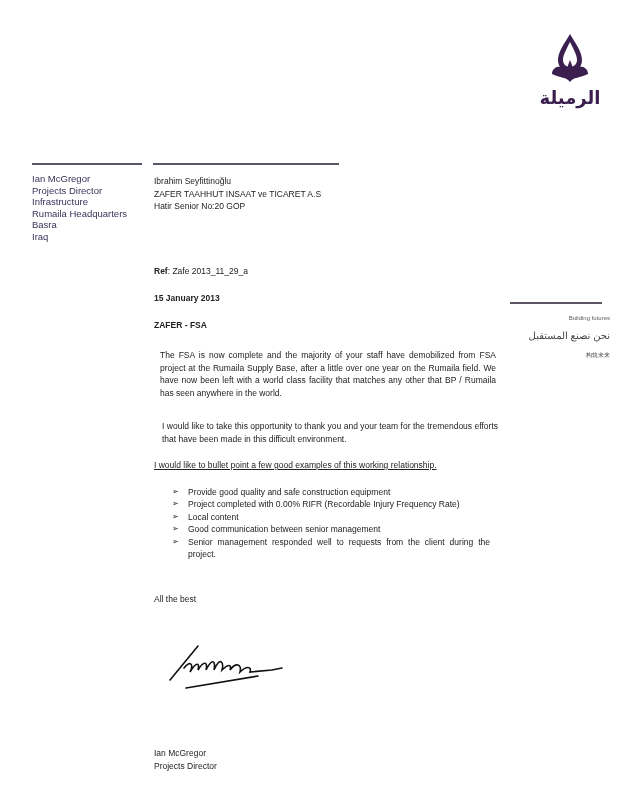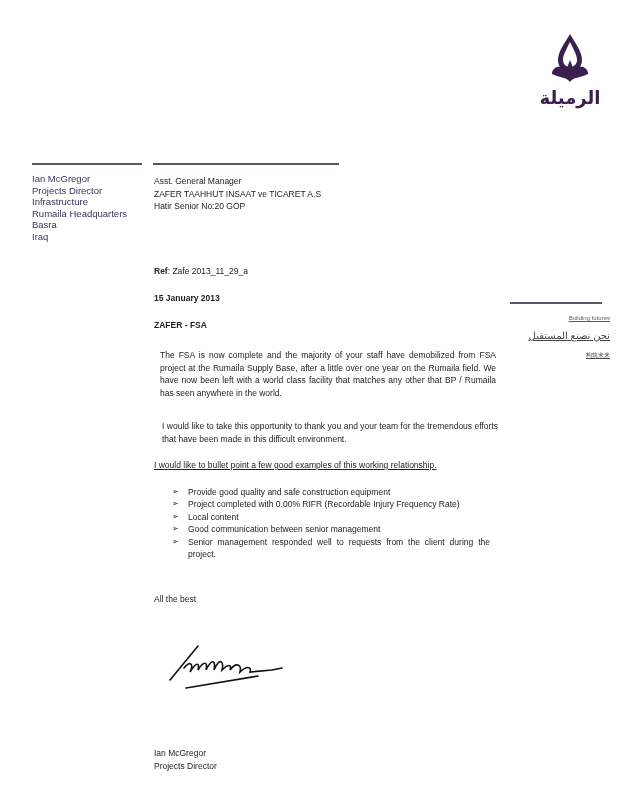--- a/index.html
+++ b/index.html
@@ -15,21 +15,21 @@
     .ref b { font-weight:bold; }
     .date { position:absolute; left:154px; top:293px; font-size:8.5px; font-weight:bold; color:#222; }
     .subject { position:absolute; left:154px; top:320px; font-size:8.5px; font-weight:bold; color:#222; }
     .para { position:absolute; left:154px; width:336px; font-size:8.5px; line-height:12.6px; text-align:justify; color:#222; }
     .bullets { position:absolute; left:172px; top:486px; width:318px; font-size:8.5px; line-height:12.4px; color:#222; margin:0; padding:0; list-style:none; }
     .bullets li { position:relative; padding-left:16px; text-align:justify; }
     .bullets li .arrow { position:absolute; left:0; top:0; font-size:8px; }
     .closing { position:absolute; left:154px; top:594px; font-size:8.5px; color:#222; }
     .sig { position:absolute; left:160px; top:640px; width:160px; height:70px; }
     .signame { position:absolute; left:154px; top:747px; font-size:8.5px; line-height:12.6px; color:#222; }
-    .tagline { position:absolute; right:30px; text-align:center; color:#5b5b5b;text-decoration:underline; }
+    .tagline { position:absolute; right:30px; text-align:center; color:#5b5b5b; }
     .tag-en { top:315px; font-size:6px; }
     .tag-ar { top:330px; font-size:10px; color:#444; }
     .tag-zh { top:351px; font-size:6px; color:#444; }
   </style>
 </head>
 <body>
 
 <svg class="logo" viewBox="0 0 80 80">
   <path d="M40 4 C34 14 28 22 28 30 C28 37 33 42 40 42 C47 42 52 37 52 30 C52 22 46 14 40 4 Z M40 12 C44 20 47 25 47 30 C47 34 44 37 40 37 C36 37 33 34 33 30 C33 25 36 20 40 12 Z" fill="#3b1f4e"></path>
   <path d="M40 30 L37 38 C28 34 22 38 22 44 C30 48 37 47 40 52 C43 47 50 48 58 44 C58 38 52 34 43 38 Z" fill="#3b1f4e"></path>
@@ -43,21 +43,21 @@
 <div class="sender">
   <div>Ian McGregor</div>
   <div>Projects Director</div>
   <div>Infrastructure</div>
   <div>Rumaila Headquarters</div>
   <div>Basra</div>
   <div>Iraq</div>
 </div>
 
 <div class="recipient">
-  <div>Asst. General Manager</div>
+  <div>Ibrahim Seyfittinoğlu</div>
   <div>ZAFER TAAHHUT INSAAT ve TICARET A.S</div>
   <div>Hatir Senior No:20 GOP</div>
 </div>
 
 <div class="ref"><b>Ref</b><span>: Zafe 2013_11_29_a</span></div>
 <div class="date">15 January 2013</div>
 <div class="subject">ZAFER - FSA</div>
 
 <div class="para" style="top:349px;margin-left:6px;">The FSA is now complete and the majority of your staff have demobilized from FSA project at the Rumaila Supply Base, after a little over one year on the Rumaila field. We have now been left with a world class facility that matches any other that BP / Rumaila has seen anywhere in the world.</div>
 <div class="para" style="top:420px;margin-left:8px;">I would like to take this opportunity to thank you and your team for the tremendous efforts that have been made in this difficult environment.</div>

